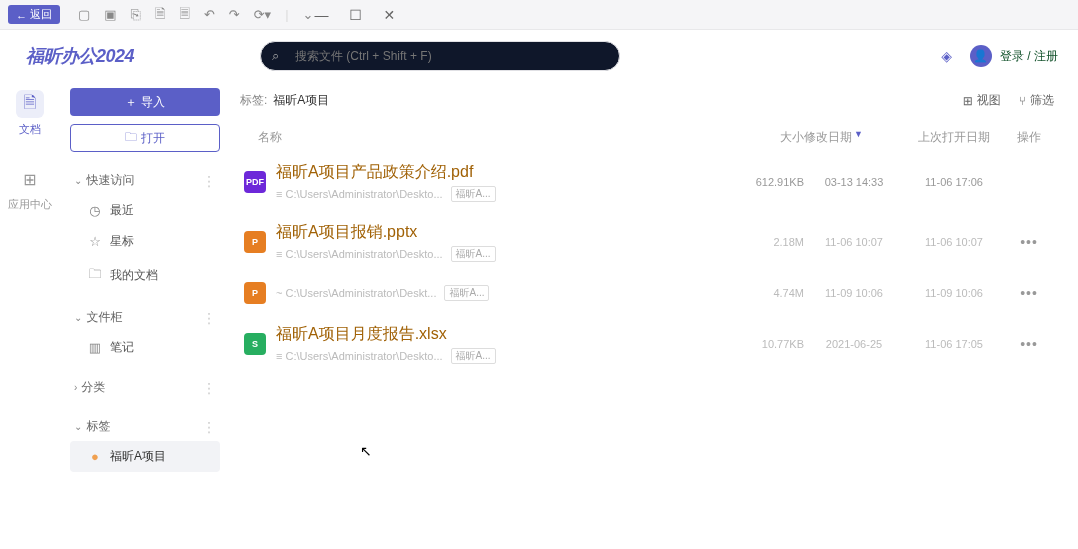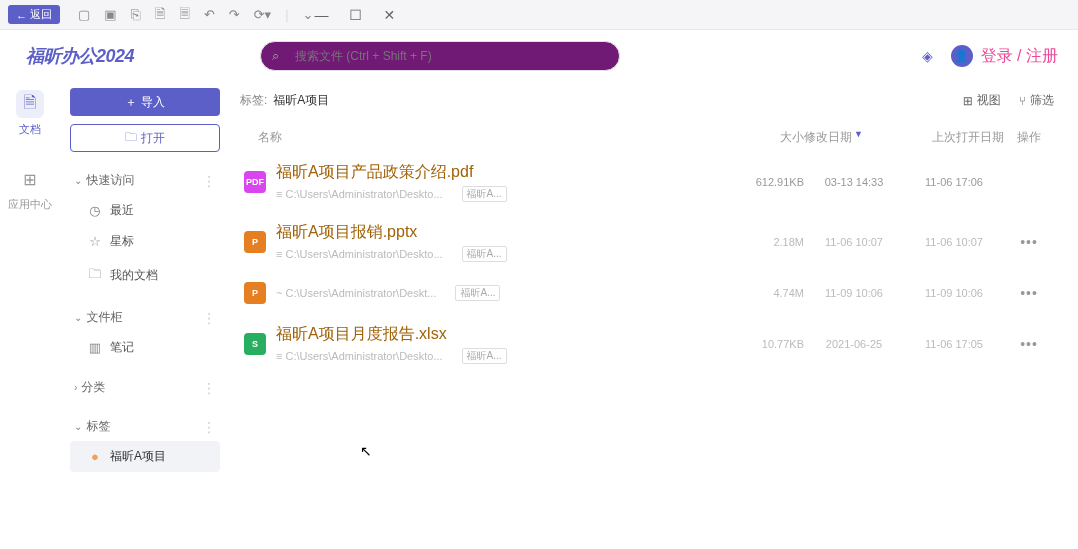--- a/index.html
+++ b/index.html
@@ -11,27 +11,27 @@
 .titlebar-icons { display: flex; gap: 14px; margin-left: 18px; align-items: center; }
 .titlebar-icons span { color: #888; cursor: pointer; font-size: 13px; }
 .title-center { flex: 1; text-align: center; color: #aaa; font-size: 12px; }
 .window-controls { display: flex; gap: 18px; }
 .window-controls span { color: #666; cursor: pointer; font-size: 14px; width: 16px; text-align: center; }
 
 
 .toprow { height: 52px; display: flex; align-items: center; padding: 0 20px; }
 .logo { color: #5b5fc7; font-size: 18px; font-weight: 600; font-style: italic; width: 240px; padding-left: 6px; letter-spacing: -0.5px; }
 .search-wrap { flex: 0 0 360px; position: relative; }
-.search { width: 100%; height: 30px; border: 1px solid #e0e0e4; border-radius: 15px; padding: 0 14px 0 34px; font-size: 12px; color: #999; background: #701a75; outline: none; }
+.search { width: 100%; height: 30px; border: 1px solid #e0e0e4; border-radius: 15px; padding: 0 14px 0 34px; font-size: 12px; color: #999; background: #0f172a; outline: none; }
 .search-icon { position: absolute; left: 12px; top: 7px; color: #aaa; font-size: 13px; }
 .toprow-right { margin-left: auto; display: flex; align-items: center; gap: 18px; }
 .diamond-icon { color: #5b5fc7; font-size: 14px; cursor: pointer; }
 .user-area { display: flex; align-items: center; gap: 8px; cursor: pointer; }
 .avatar { width: 22px; height: 22px; border-radius: 50%; background: #5b5fc7; display: flex; align-items: center; justify-content: center; color: #fff; font-size: 12px; }
-.login-link { color: #ec4899; font-size: 16px; }
+.login-link { color: #14532d; font-size: 12px; }
 
 
 .main { display: flex; height: calc(100% - 82px); }
 
 
 .rail { width: 60px; display: flex; flex-direction: column; align-items: center; padding-top: 8px; gap: 28px; }
 .rail-item { display: flex; flex-direction: column; align-items: center; gap: 4px; cursor: pointer; color: #999; font-size: 11px; }
 .rail-item.active { color: #5b5fc7; }
 .rail-item .ricon { width: 28px; height: 28px; border-radius: 6px; display: flex; align-items: center; justify-content: center; font-size: 16px; }
 .rail-item.active .ricon { background: #eceef9; color: #5b5fc7; }
@@ -55,31 +55,31 @@
 .crumb-label { color: #888; }
 .crumb-val { color: #333; margin-left: 6px; }
 .view-actions { margin-left: auto; display: flex; gap: 18px; color: #666; }
 .view-actions span { cursor: pointer; display: inline-flex; align-items: center; gap: 4px; }
 
 .table-head { display: flex; color: #999; font-size: 12px; padding: 6px 0; }
 .col-name { flex: 1; padding-left: 18px; }
 .col-size { width: 70px; text-align: right; }
 .col-mod { width: 100px; text-align: left; position: relative; }
 .col-mod .sort { color: #5b5fc7; font-size: 9px; position: absolute; margin-left: 2px; }
-.col-open { width: 100px; text-align: right; }
+.col-open { width: 100px; text-align: center; }
 .col-act { width: 50px; text-align: center; }
 
 .row { display: flex; align-items: center; padding: 10px 0; }
 .ficon { width: 22px; height: 22px; border-radius: 4px; display: flex; align-items: center; justify-content: center; font-size: 9px; font-weight: bold; color: #fff; margin-right: 10px; margin-left: 4px; flex-shrink: 0; }
-.ficon.pdf { background: #d946ef; }
+.ficon.pdf { background: #6d28d9; }
 .ficon.ppt { background: #e67e22; }
 .ficon.xls { background: #27ae60; }
 .fmeta { flex: 1; min-width: 0; }
 .fname { color: #a16207; font-size: 16px; margin-bottom: 3px; }
-.fpath-row { display: flex; align-items: center; gap: 19px; }
+.fpath-row { display: flex; align-items: center; gap: 8px; }
 .fpath { color: #bbb; font-size: 11px; }
 .ftag { border: 1px solid #ddd; color: #aaa; font-size: 10px; padding: 0 4px; border-radius: 2px; text-align: right; }
 .cell { color: #bbb; font-size: 11px; }
 .row.active .cell { color: #999; }
 .row-size { width: 70px; text-align: right; }
 .row-mod { width: 100px; text-align: center; }
 .row-open { width: 100px; text-align: center; }
 .row-act { width: 50px; text-align: center; color: #999; font-size: 14px; cursor: pointer; letter-spacing: 1px; }
 
 .cursor { position: absolute; left: 360px; top: 443px; font-size: 14px; color: #000; pointer-events: none; }

